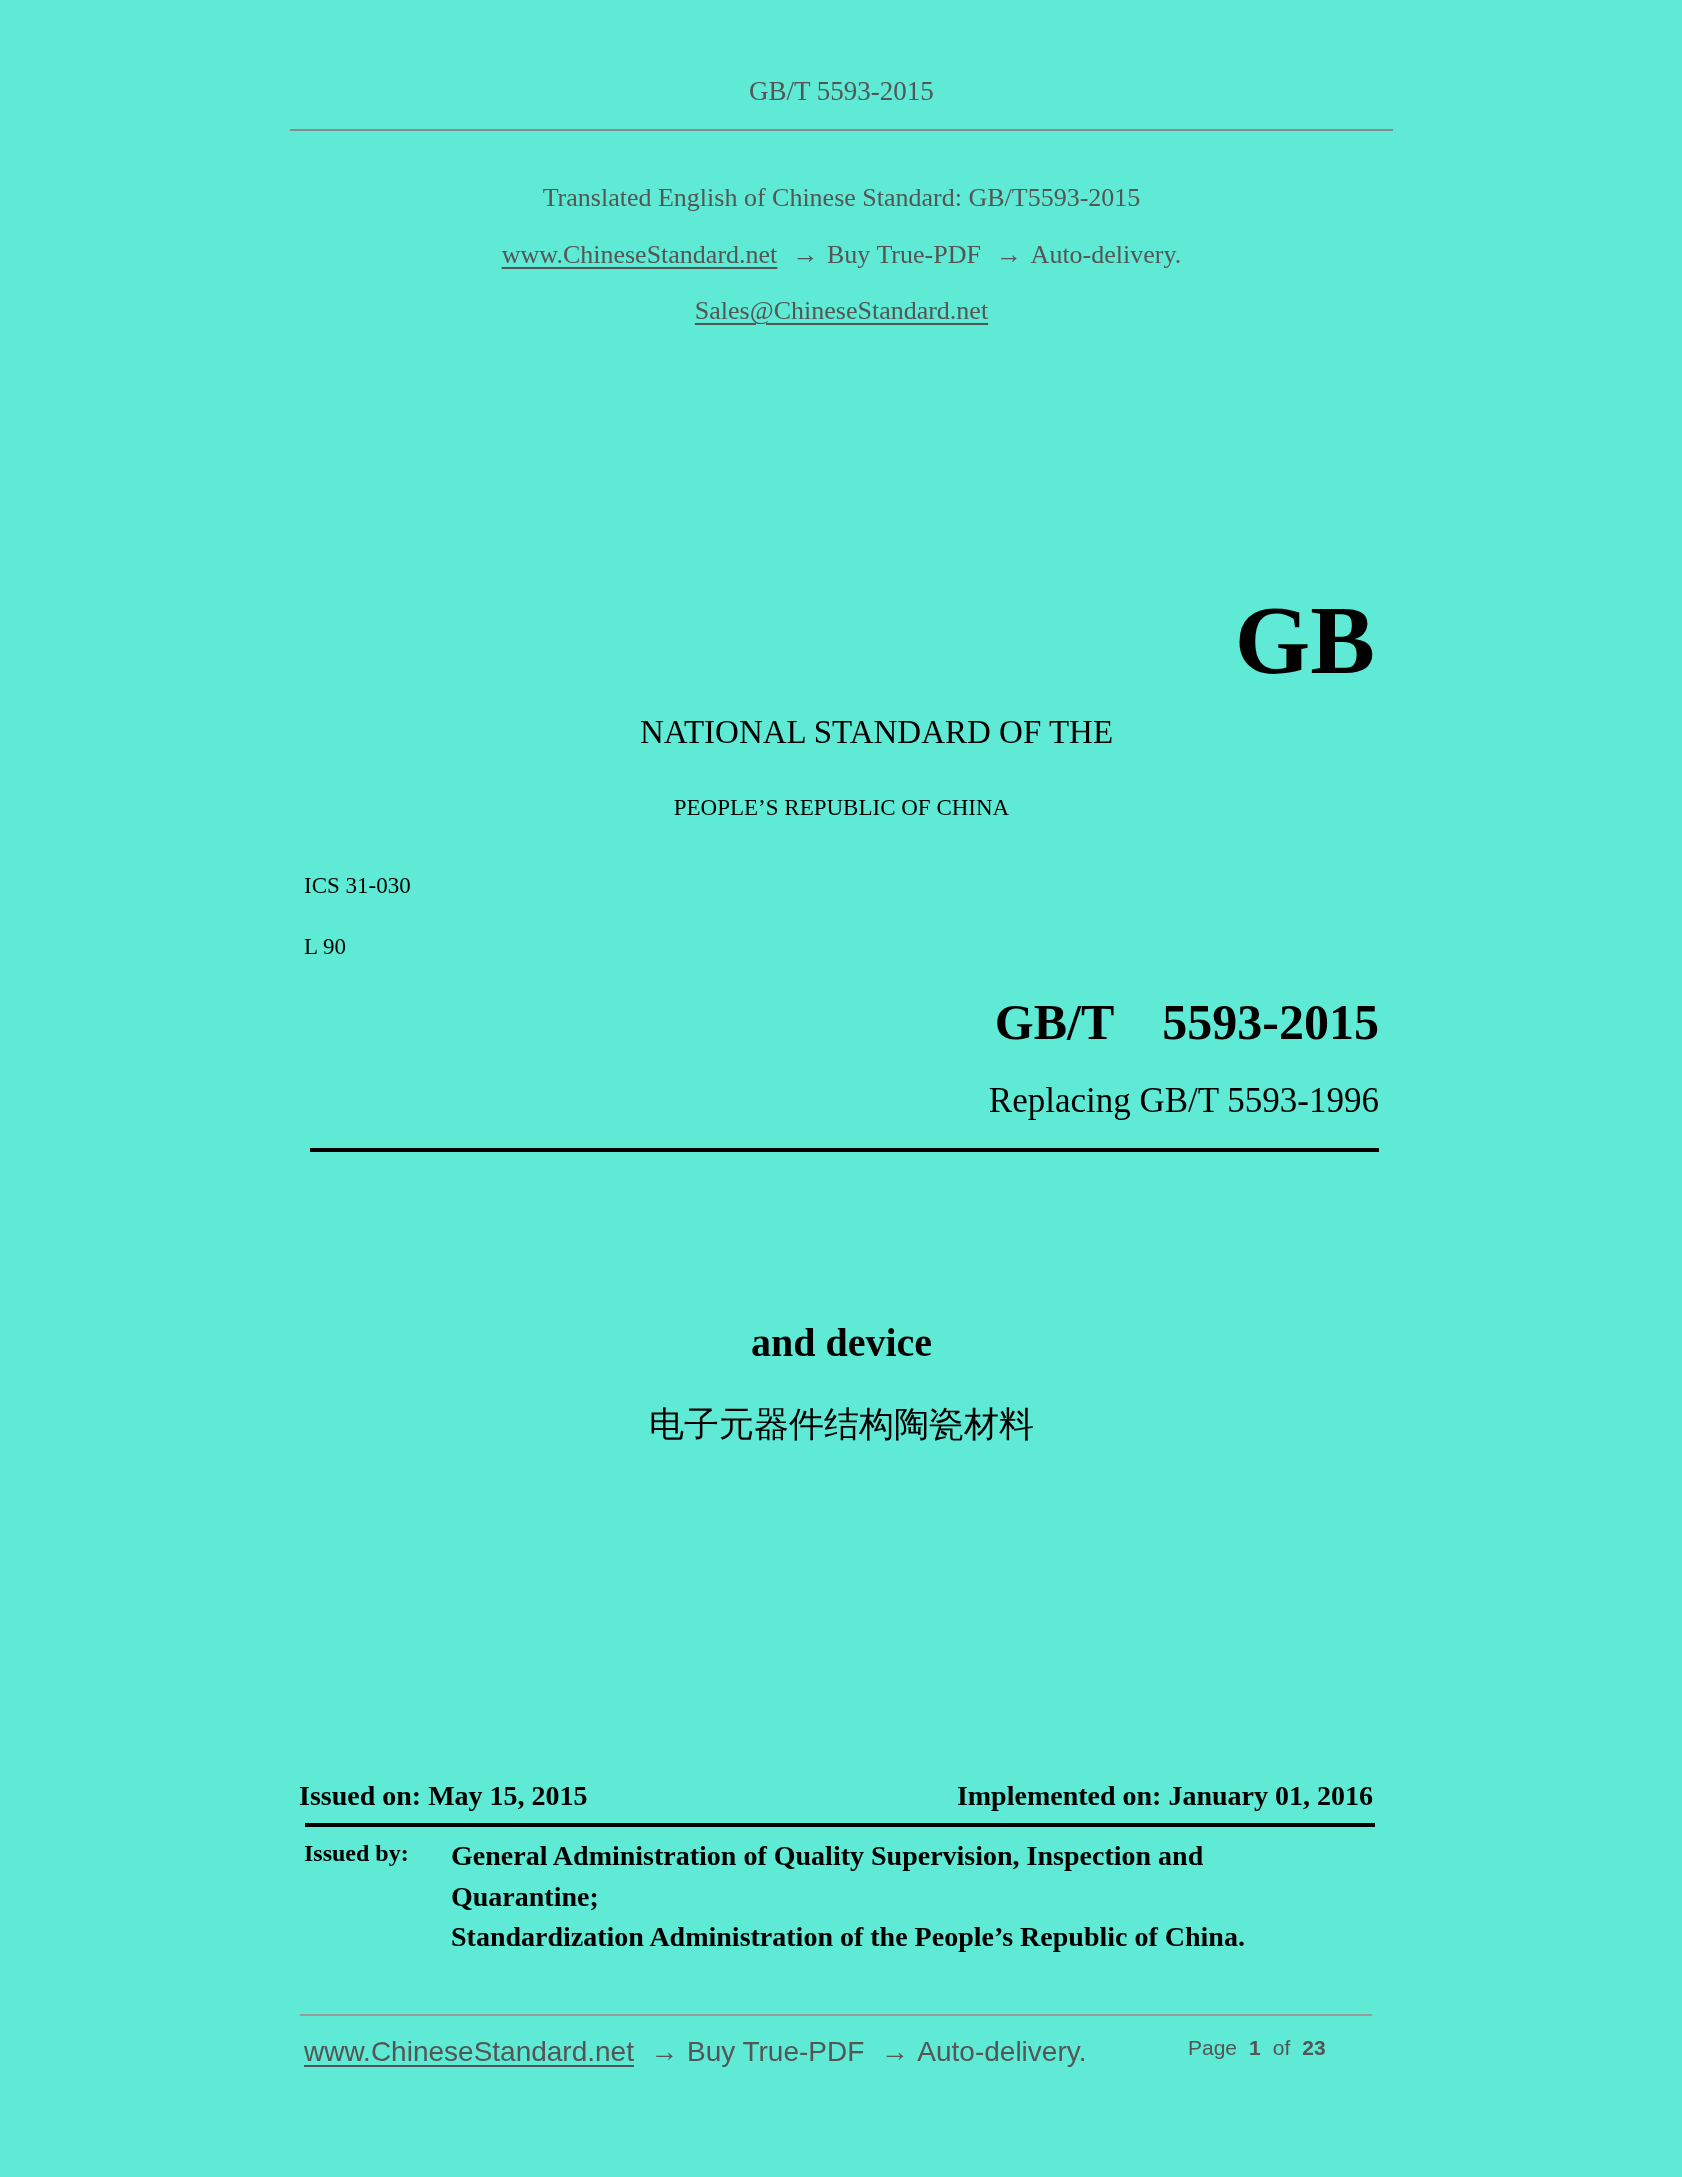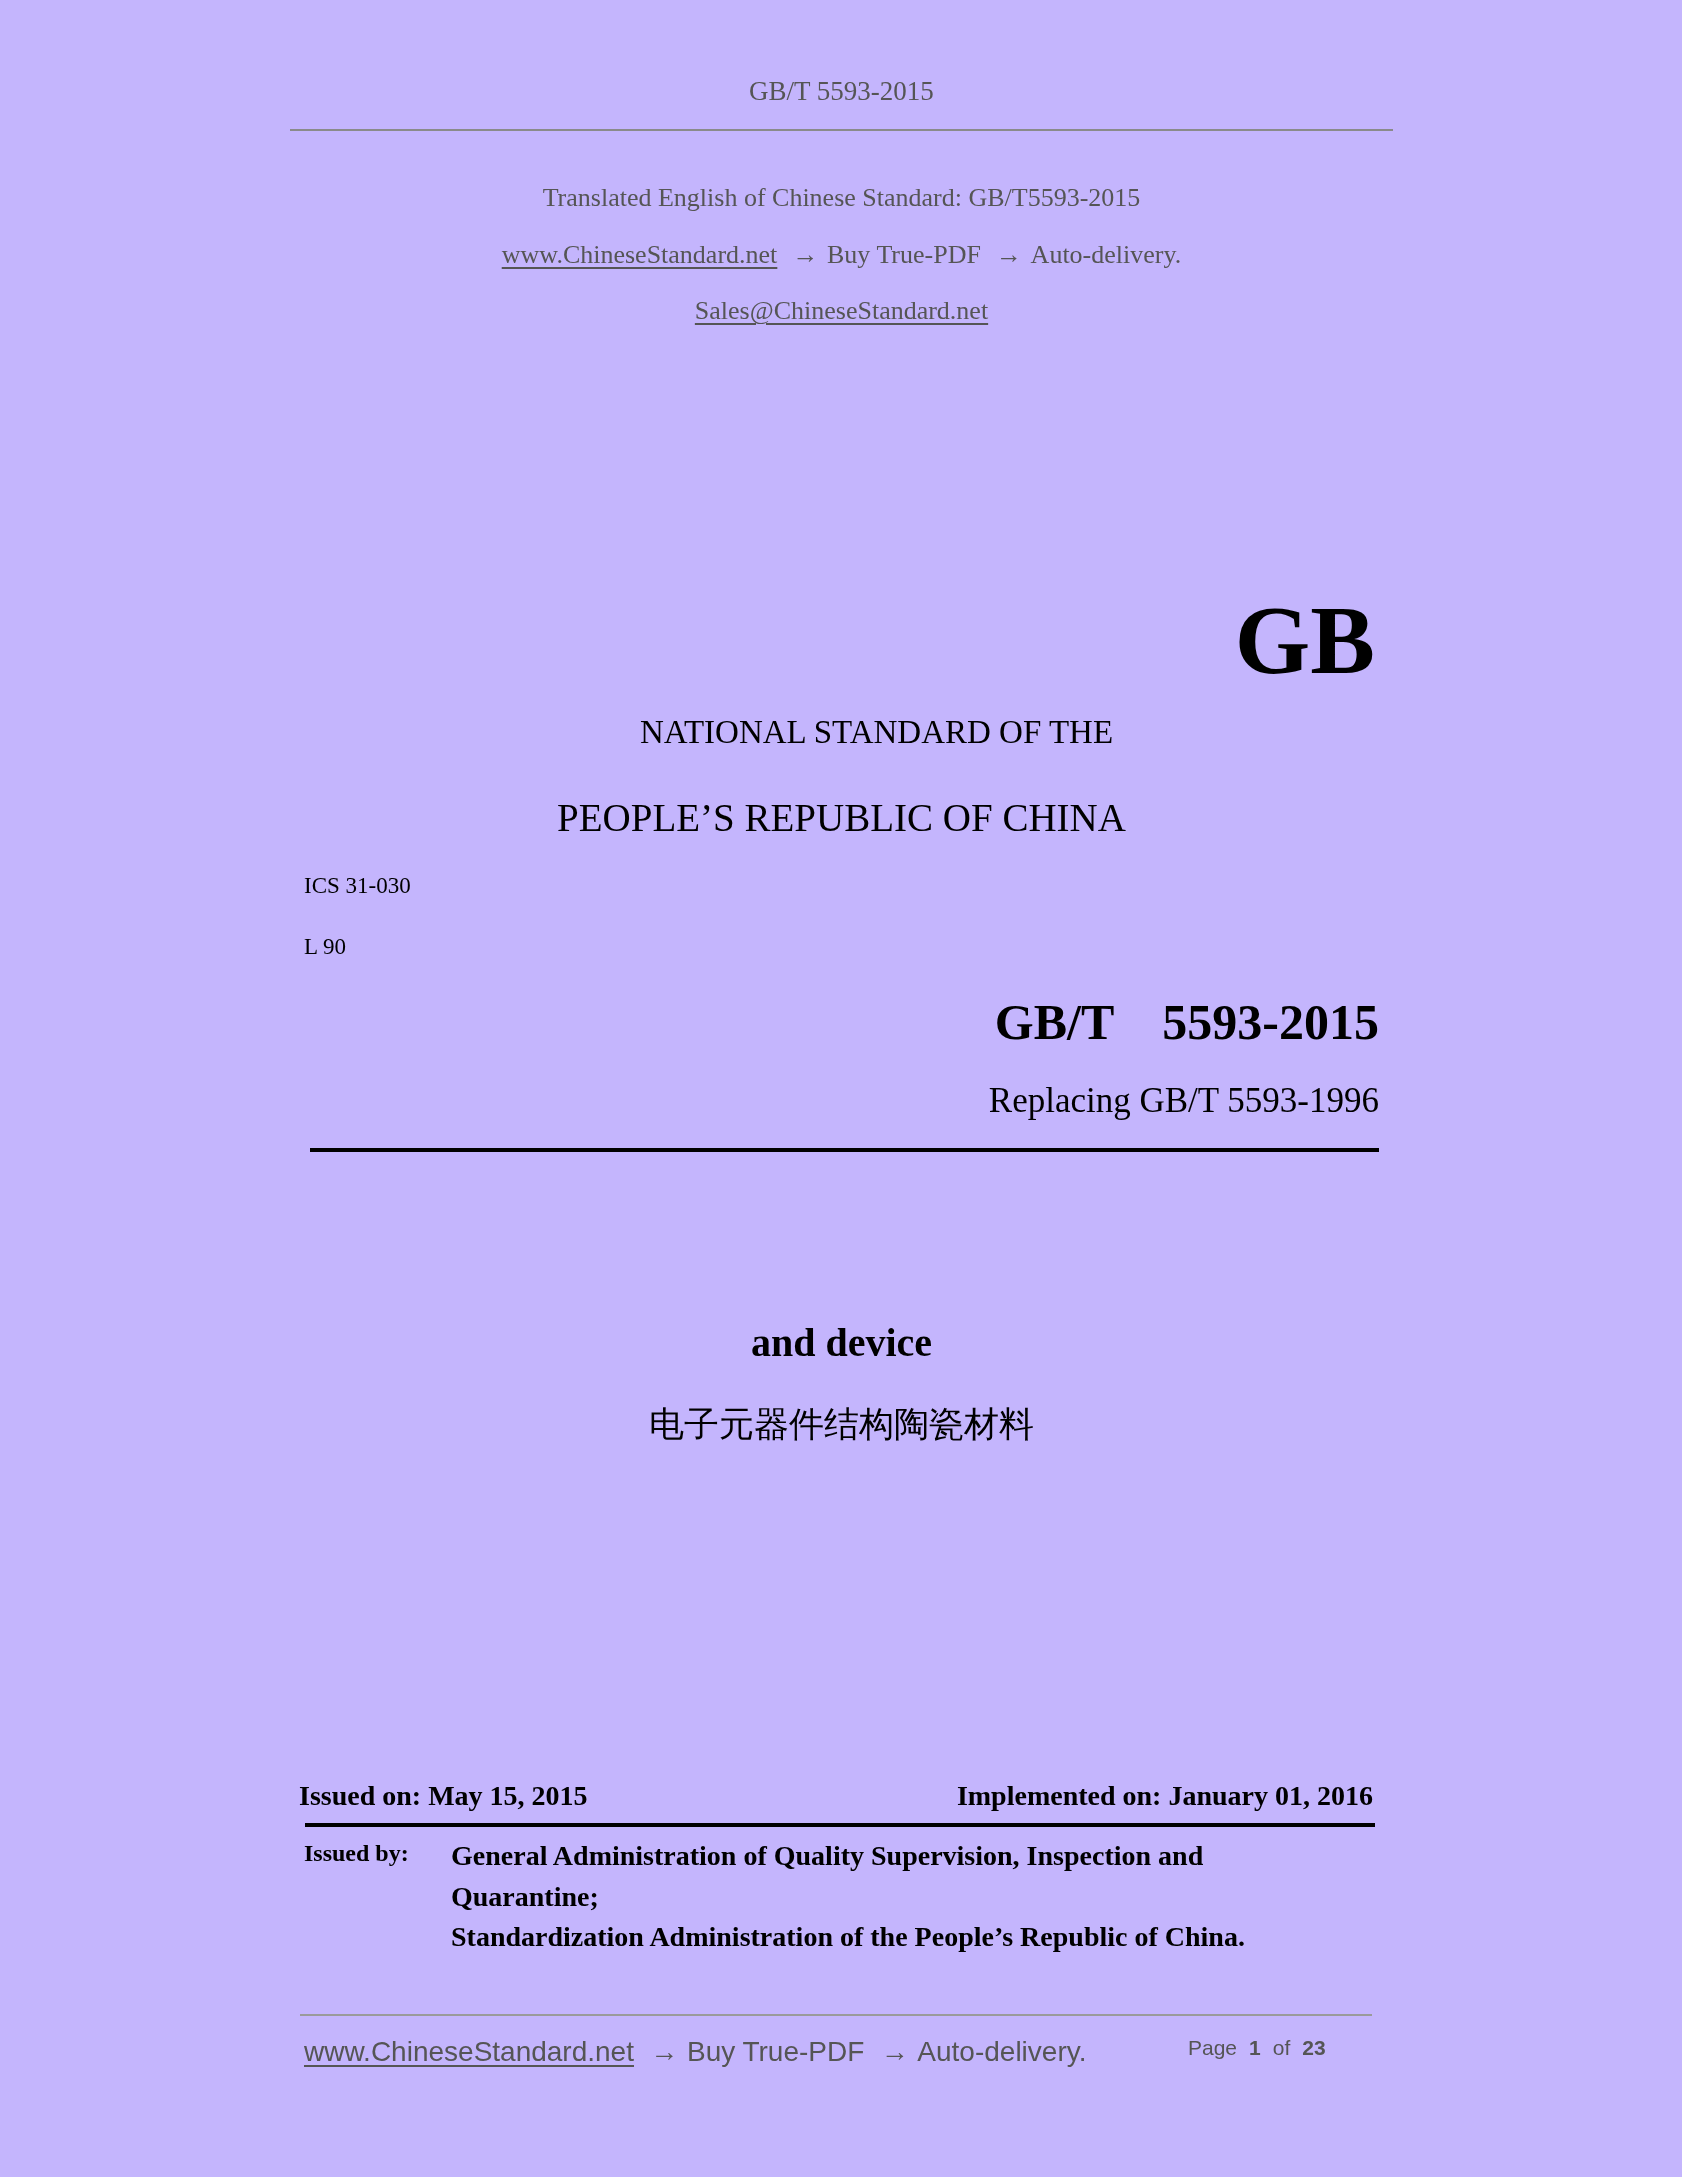--- a/index.html
+++ b/index.html
@@ -1,37 +1,37 @@
 <!DOCTYPE html>
 <html style="font-size:14px"><head>
 <meta charset="utf-8">
 <style>
   html, body { margin: 0; padding: 0; background: #ffffff; }
   body { width: 1683px; height: 2177px; position: relative; overflow: hidden; }
-  .page { position: absolute; left: 0; top: 0; width: 1683px; height: 2177px; background: #c4b5fd; }
+  .page { position: absolute; left: 0; top: 0; width: 1683px; height: 2177px; background: #5eead4; }
   .serif { font-family: "Liberation Serif", "DejaVu Serif", serif; }
   .sans { font-family: "Liberation Sans", "DejaVu Sans", sans-serif; }
   .abs { position: absolute; white-space: nowrap; }
   .center { left: 0; width: 1683px; text-align: center; }
   .gray { color: #555555; }
   a, .link { color: #555555; text-decoration: underline; text-underline-offset: 3.5px; text-decoration-thickness: 1.7px; }
   .rule { position: absolute; }
 
   #running-header { top: 76px; font-size: 27px; }
   #header-rule { left: 290px; top: 129px; width: 1103px; height: 1.7px; background: #8a8a8a; }
 
   #translated-line { top: 183px; font-size: 26px; }
   #promo-line { top: 240px; font-size: 26px; }
   #sales-line { top: 296px; font-size: 26px; }
   .arrow { display: inline-block; margin: 0 8.6px; }
 
   #gb-mark { right: 308px; top: 585px; font-size: 97px; font-weight: bold; color: #000; }
 
   #national-1 { top: 714px; font-size: 33px; color: #000; padding-left: 35px; }
-  #national-2 { top: 795px; font-size: 39px; color: #000; }
+  #national-2 { top: 795px; font-size: 23px; color: #000; }
 
   #ics-code { left: 304px; top: 873px; font-size: 23px; color: #000; }
   #ccs-code { left: 304px; top: 934px; font-size: 23px; color: #000; text-align: right; }
 
   #std-number { right: 304px; top: 993px; font-size: 50px; font-weight: bold; color: #000; word-spacing: 12px; }
   #replacing { right: 304px; top: 1081px; font-size: 35px; color: #000; }
   #thick-rule-1 { left: 310px; top: 1148px; width: 1069px; height: 3.5px; background: #000; }
 
   #title-line-1 { top: 1238px; font-size: 40px; font-weight: bold; color: #000; }
   #title-line-2 { top: 1319px; font-size: 40px; font-weight: bold; color: #000; }

